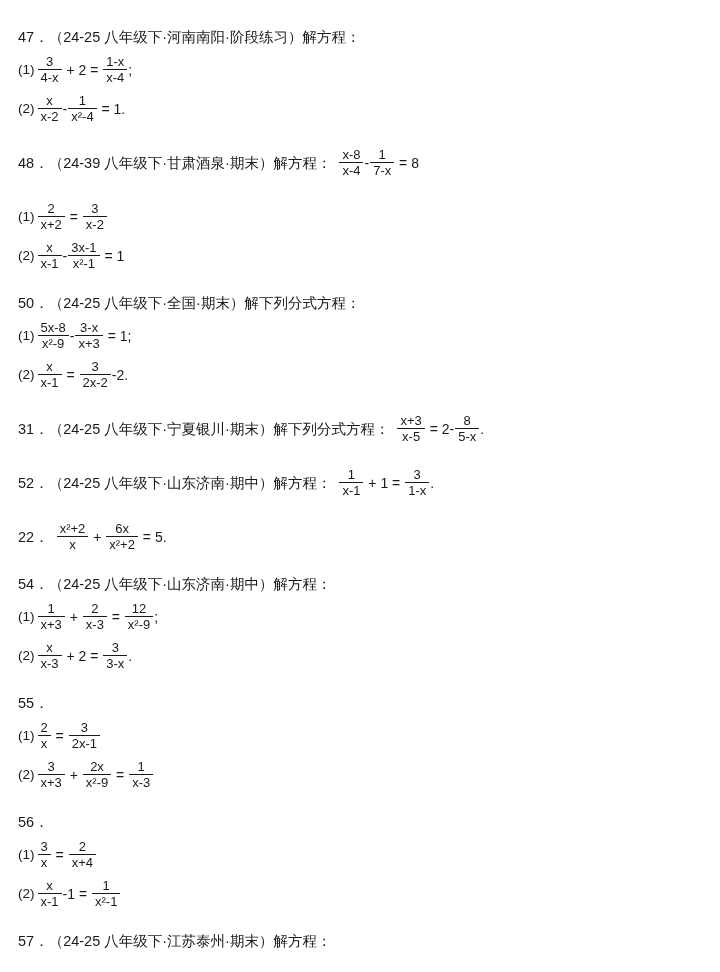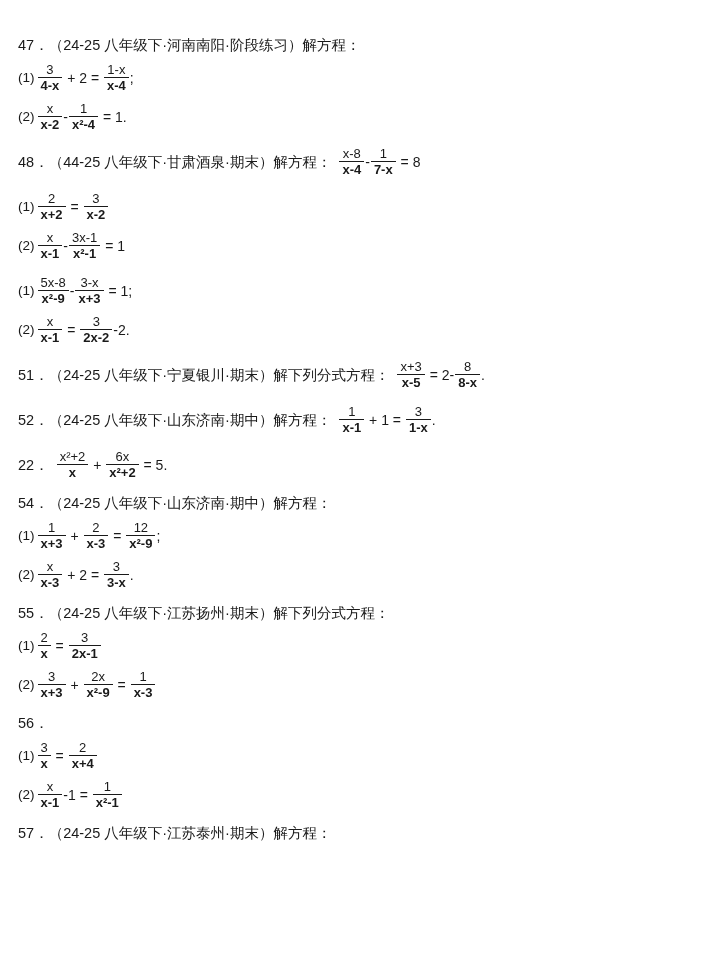--- a/index.html
+++ b/index.html
@@ -7,22 +7,22 @@
     width: 720px;
     height: 972px;
     box-sizing: border-box;
     background: #ffffff;
     color: #1a1a1a;
     font-family: "Liberation Sans", "DejaVu Sans", sans-serif;
     padding: 28px 20px 0 18px;
     overflow: hidden;
   }
   .page { width: 100%; height: 100%; }
-  .problem { margin-top: 14px; }
-  .problem:first-child { margin-top: 8px; }
+  .problem { margin-top: 23px; }
+  .problem:first-child { margin-top: 0; }
   .hdr {
     display: flex;
     align-items: center;
     font-size: 14.5px;
     line-height: 18px;
     white-space: nowrap;
   }
   .pnum { white-space: pre; }
   .ptitle { white-space: pre; }
   .inline-eq { margin-left: 7px; justify-content: flex-end; }
@@ -48,21 +48,20 @@
   .fnum {
     display: block;
     line-height: 15px;
     padding: 0 3px;
     border-bottom: 1.4px solid #1a1a1a;
   }
   .fden {
     display: block;
     line-height: 15px;
     padding: 0 3px;
-    font-weight: bold;
   }
   .mtxt {
     white-space: pre;
     font-size: 14px;
     line-height: 18px;
   }
 </style>
 </head>
 <body>
 
@@ -100,21 +99,21 @@
               <span class="fnum">1</span>
               <span class="fden">x²-4</span>
             </span>
             <span class="mtxt"> = 1.</span>
           </span>
         </div>
       </div>
       <div class="problem">
         <div class="hdr">
           <span class="pnum">48．</span>
-          <span class="ptitle">（44-25 八年级下·甘肃酒泉·期末）解方程：</span>
+          <span class="ptitle">（24-39 八年级下·甘肃酒泉·期末）解方程：</span>
           <span class="eq inline-eq">
             <span class="frac">
               <span class="fnum">x-8</span>
               <span class="fden">x-4</span>
             </span>
             <span class="mtxt">-</span>
             <span class="frac">
               <span class="fnum">1</span>
               <span class="fden">7-x</span>
             </span>
@@ -147,20 +146,24 @@
             <span class="mtxt">-</span>
             <span class="frac">
               <span class="fnum">3x-1</span>
               <span class="fden">x²-1</span>
             </span>
             <span class="mtxt"> = 1</span>
           </span>
         </div>
       </div>
       <div class="problem">
+        <div class="hdr">
+          <span class="pnum">50．</span>
+          <span class="ptitle">（24-25 八年级下·全国·期末）解下列分式方程：</span>
+        </div>
         <div class="eq-line">
           <span class="plabel">(1)</span>
           <span class="eq">
             <span class="frac">
               <span class="fnum">5x-8</span>
               <span class="fden">x²-9</span>
             </span>
             <span class="mtxt">-</span>
             <span class="frac">
               <span class="fnum">3-x</span>
@@ -180,31 +183,31 @@
             <span class="frac">
               <span class="fnum">3</span>
               <span class="fden">2x-2</span>
             </span>
             <span class="mtxt">-2.</span>
           </span>
         </div>
       </div>
       <div class="problem">
         <div class="hdr">
-          <span class="pnum">51．</span>
+          <span class="pnum">31．</span>
           <span class="ptitle">（24-25 八年级下·宁夏银川·期末）解下列分式方程：</span>
           <span class="eq inline-eq">
             <span class="frac">
               <span class="fnum">x+3</span>
               <span class="fden">x-5</span>
             </span>
             <span class="mtxt"> = 2-</span>
             <span class="frac">
               <span class="fnum">8</span>
-              <span class="fden">8-x</span>
+              <span class="fden">5-x</span>
             </span>
             <span class="mtxt">.</span>
           </span>
         </div>
       </div>
       <div class="problem">
         <div class="hdr">
           <span class="pnum">52．</span>
           <span class="ptitle">（24-25 八年级下·山东济南·期中）解方程：</span>
           <span class="eq inline-eq">
@@ -275,21 +278,20 @@
               <span class="fnum">3</span>
               <span class="fden">3-x</span>
             </span>
             <span class="mtxt">.</span>
           </span>
         </div>
       </div>
       <div class="problem">
         <div class="hdr">
           <span class="pnum">55．</span>
-          <span class="ptitle">（24-25 八年级下·江苏扬州·期末）解下列分式方程：</span>
         </div>
         <div class="eq-line">
           <span class="plabel">(1)</span>
           <span class="eq">
             <span class="frac">
               <span class="fnum">2</span>
               <span class="fden">x</span>
             </span>
             <span class="mtxt"> = </span>
             <span class="frac">

